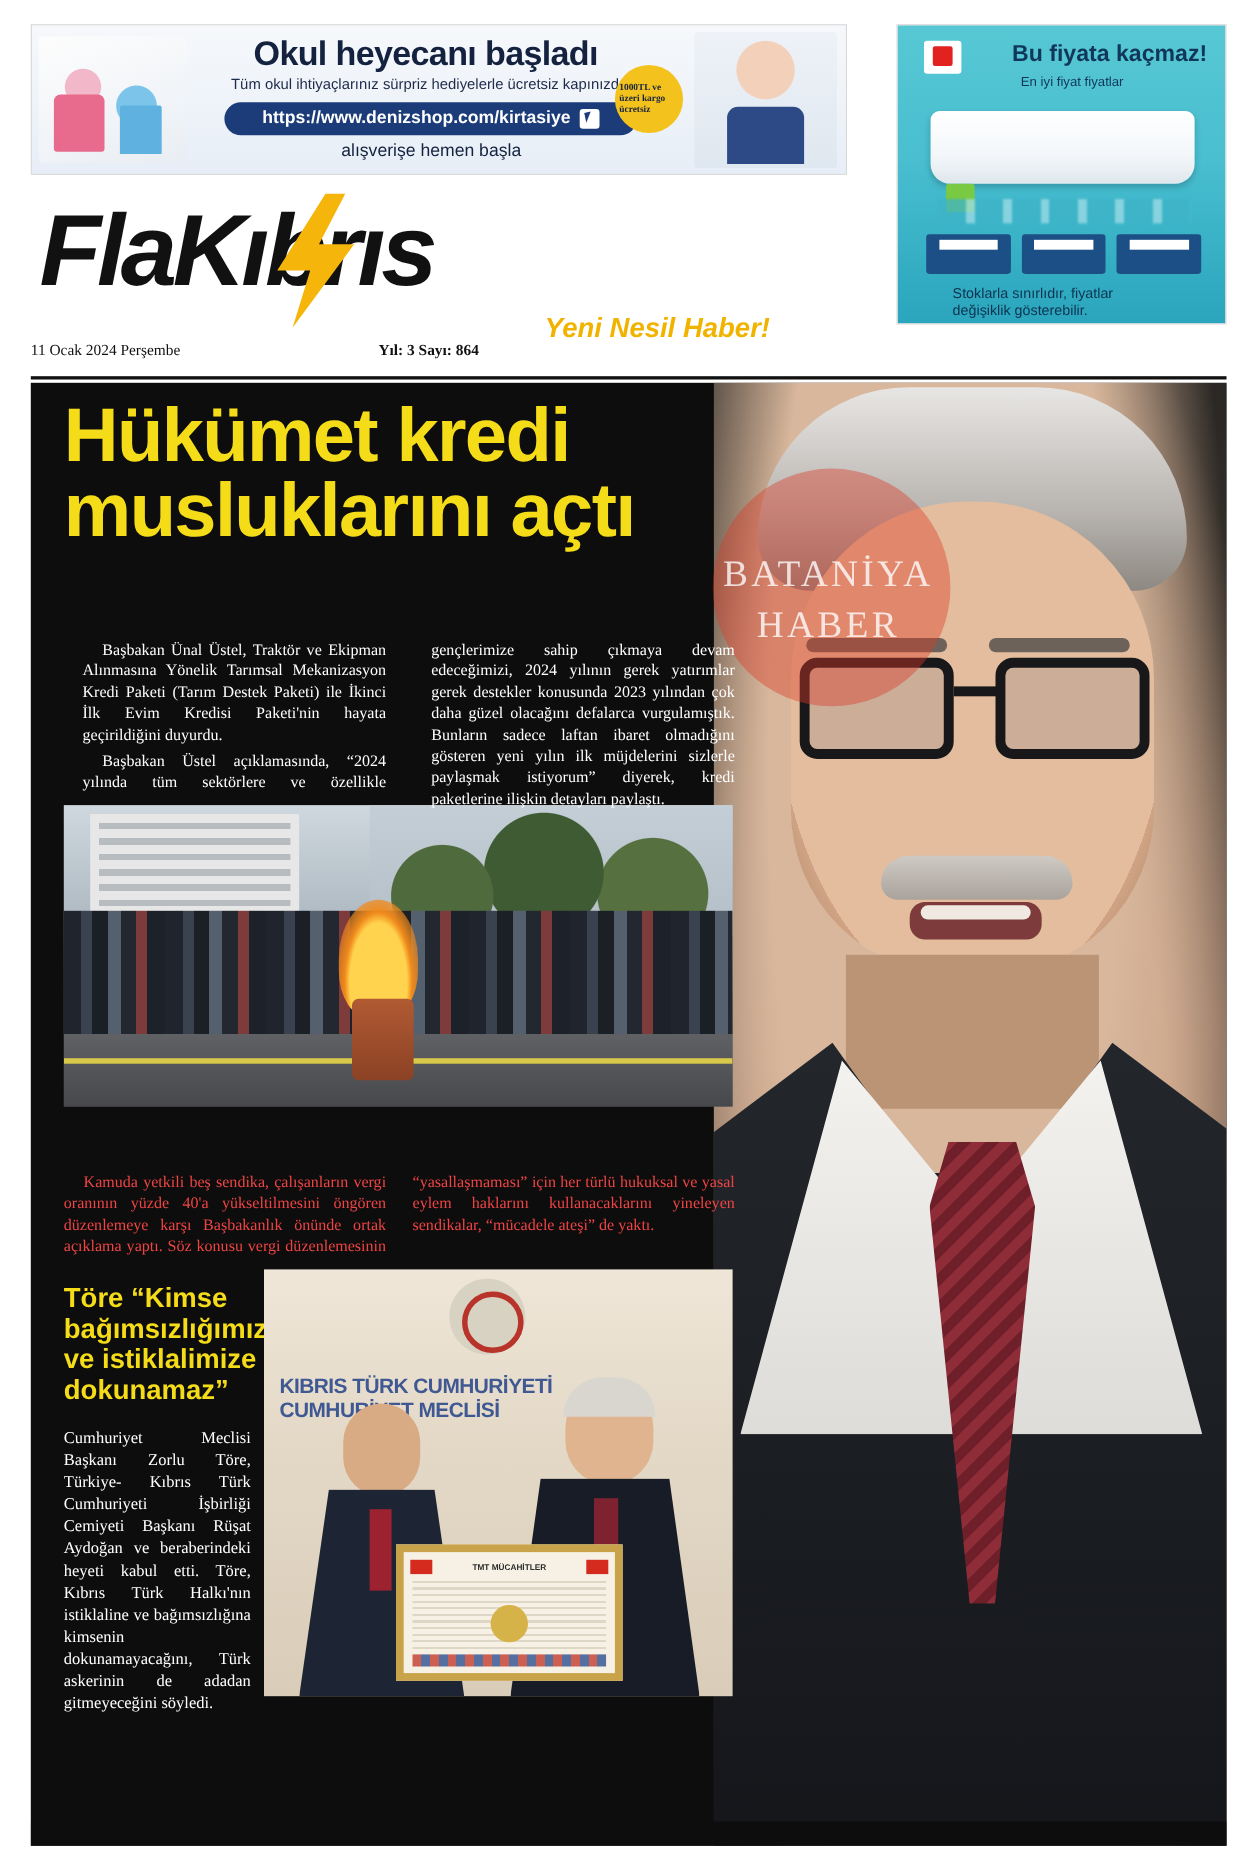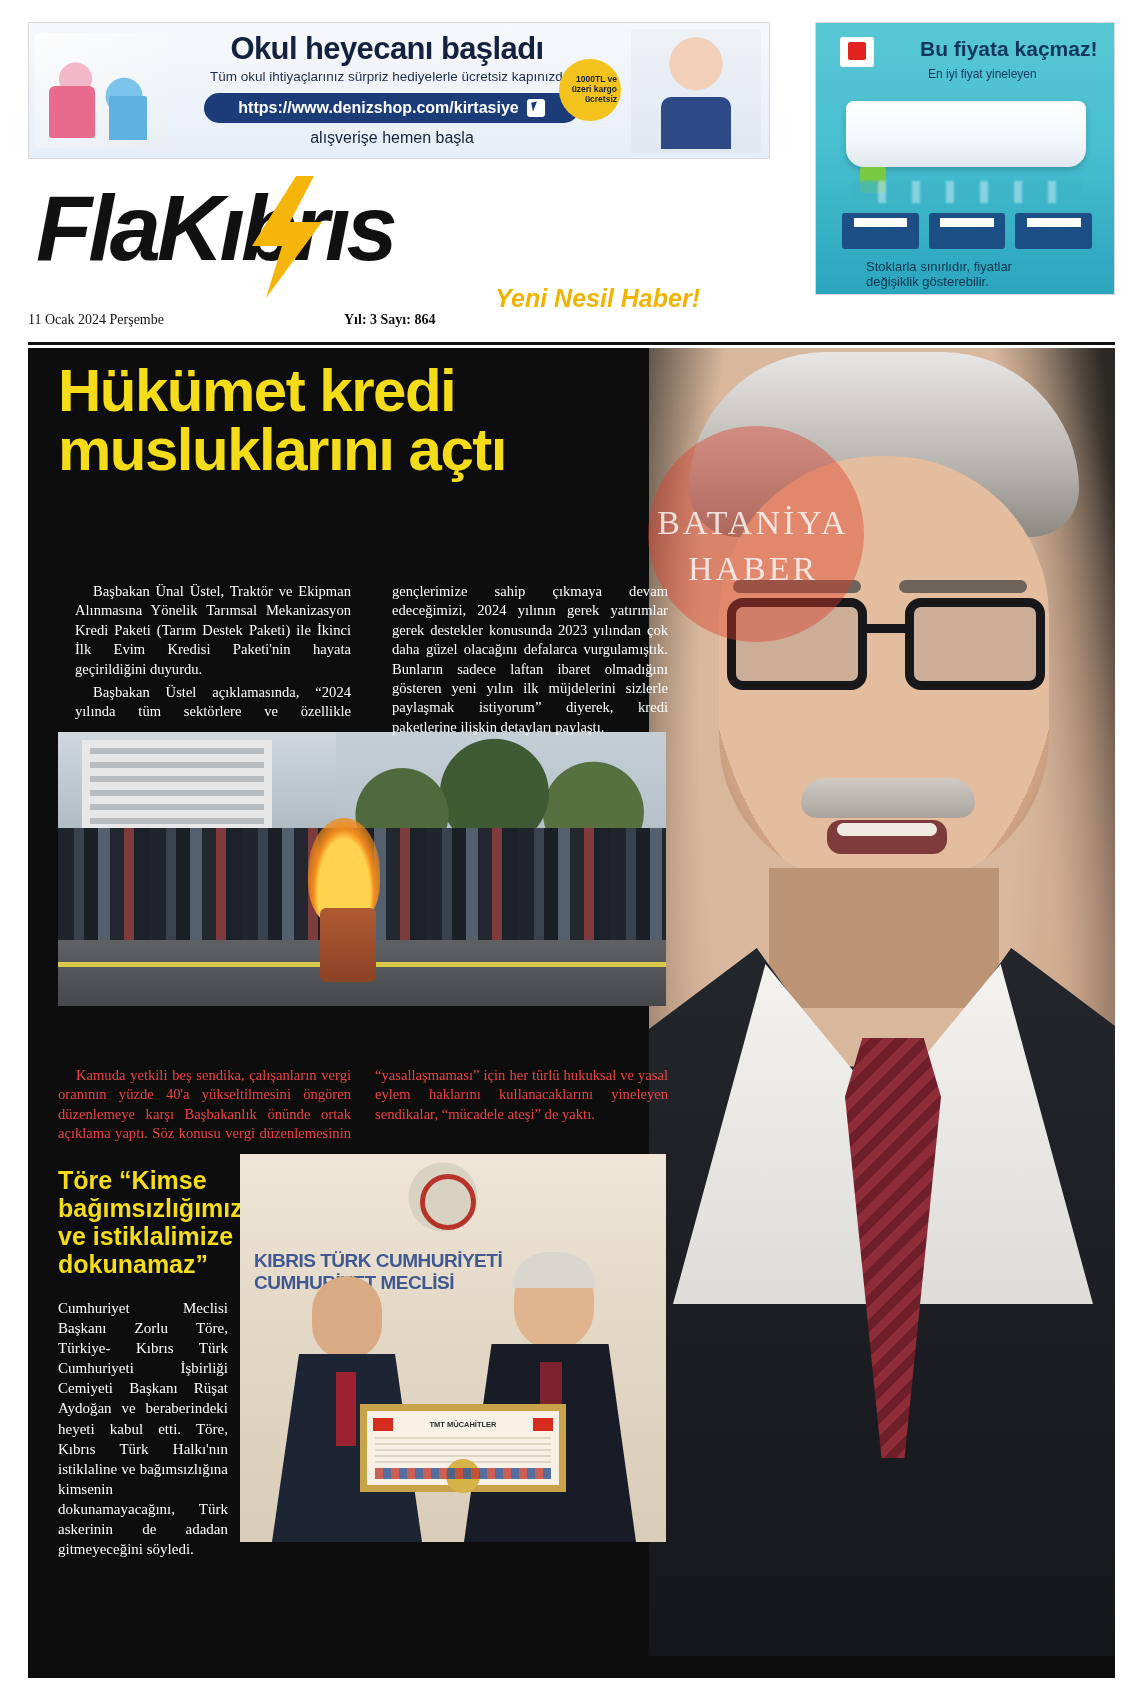--- a/index.html
+++ b/index.html
@@ -101,26 +101,26 @@
     font-size: 16px;
     color: #14223f;
   }
   .ad-badge {
     position: absolute;
     right: 148px; top: 36px;
     width: 62px; height: 62px;
     border-radius: 50%;
     background: #f4c21c;
     color: #14223f;
-    font-family: Liberation Sans, sans-serif;
+    font-family: Liberation Serif, serif;
     font-size: 8.5px;
     font-weight: bold;
     line-height: 1.15;
     display: flex; align-items: center; justify-content: center;
-    text-align: right;
+    text-align: left;
     padding: 4px;
   }
   .ad-kid {
     position: absolute;
     right: 8px; top: 6px;
     width: 130px; height: 124px;
     background:
       radial-gradient(circle at 50% 28%, #f3d0ba 0 26px, transparent 27px),
       linear-gradient(180deg,#eef2f7,#dfe7f0);
     border-radius: 4px;
@@ -349,21 +349,21 @@
   .watermark .wm-t1 { top: 78px; font-size: 34px; }
   .watermark .wm-t2 { top: 124px; font-size: 34px; }
 
   
   .headline {
     position: absolute;
     left: 30px; top: 14px;
     width: 640px;
     font-family: "Liberation Sans", sans-serif;
     font-weight: bold;
-    font-size: 60px;
+    font-size: 69px;
     line-height: 0.98;
     color: #f5dc18;
     letter-spacing: -1.5px;
     z-index: 8;
   }
 
   
   .lead-cols {
     position: absolute;
     left: 30px; top: 234px;
@@ -490,21 +490,21 @@
   .photo2 .man-l .body{position:absolute;left:0;top:78px;width:150px;height:188px;background:#1d2433;clip-path:polygon(18% 0,82% 0,100% 100%,0 100%);}
   .photo2 .man-l .tie{position:absolute;left:64px;top:96px;width:20px;height:74px;background:#9d2230;}
   .photo2 .man-r {
     position:absolute; right:30px; top:104px; width:172px; height:284px;
   }
   .photo2 .man-r .head{position:absolute;left:50px;top:0;width:80px;height:92px;border-radius:40px;background:#e0b48e;}
   .photo2 .man-r .hair{position:absolute;left:48px;top:-6px;width:84px;height:36px;border-radius:40px 40px 0 0;background:#d9d6cf;}
   .photo2 .man-r .body{position:absolute;left:0;top:86px;width:172px;height:198px;background:#171c27;clip-path:polygon(16% 0,84% 0,100% 100%,0 100%);}
   .photo2 .man-r .tie{position:absolute;left:76px;top:104px;width:22px;height:80px;background:#7e2230;}
   .photo2 .frame {
-    position:absolute; left:120px; top:250px; width:206px; height:88px;
+    position:absolute; left:120px; top:250px; width:206px; height:124px;
     background:#f6f1e4; border:7px solid #c9a34a;
   }
   .photo2 .frame .fhead{
     position:absolute; left:6px; right:6px; top:5px; height:16px;
     display:flex; justify-content:space-between; align-items:center;
     font-family:"Liberation Sans", sans-serif; font-size:7.5px; color:#2b2b2b;
   }
   .photo2 .frame .flag-l,.photo2 .frame .flag-r{
     width:20px;height:13px;background:#d52b1e;position:relative;
   }
@@ -545,21 +545,21 @@
         <span class="cursor-icon"></span>
       </div>
       <div class="ad-cta">alışverişe hemen başla</div>
       <div class="ad-badge">1000TL ve üzeri kargo ücretsiz</div>
       <div class="ad-kid"></div>
     </div>
 
     <div class="ad-square">
       <div class="sq-logo"></div>
       <div class="sq-head">Bu fiyata kaçmaz!</div>
-      <div class="sq-sub">En iyi fiyat yineleyen</div>
+      <div class="sq-sub">En iyi fiyat fiyatlar</div>
       <div class="sq-unit">
         <div class="sq-green"></div>
       </div>
       <div class="sq-icons"></div>
       <div class="sq-prices">
         <div class="sq-price">
             <i></i>
           </div>
         <div class="sq-price">
             <i></i>

